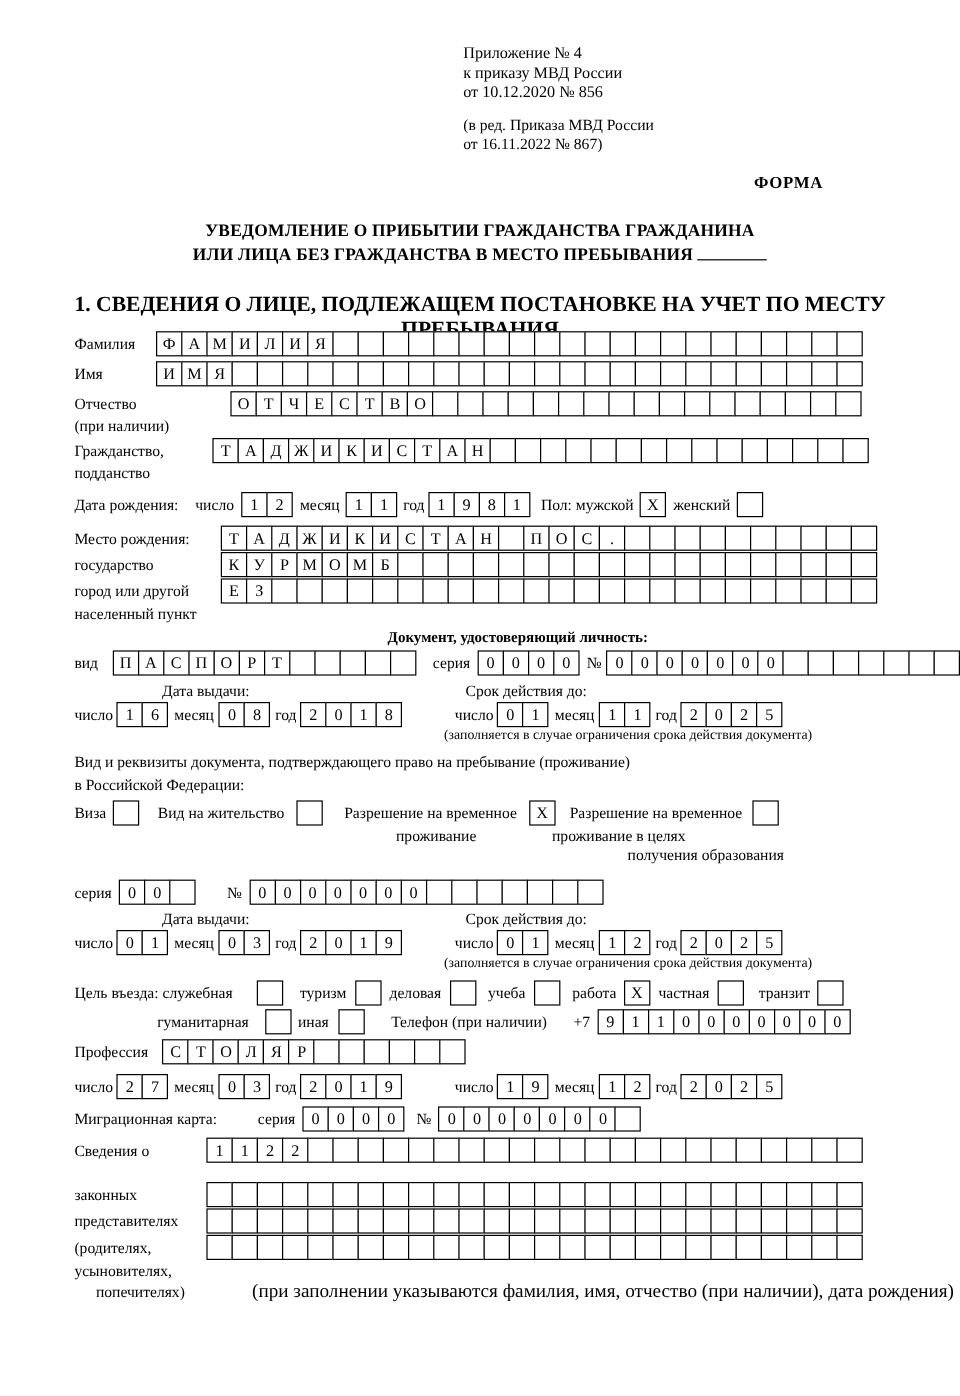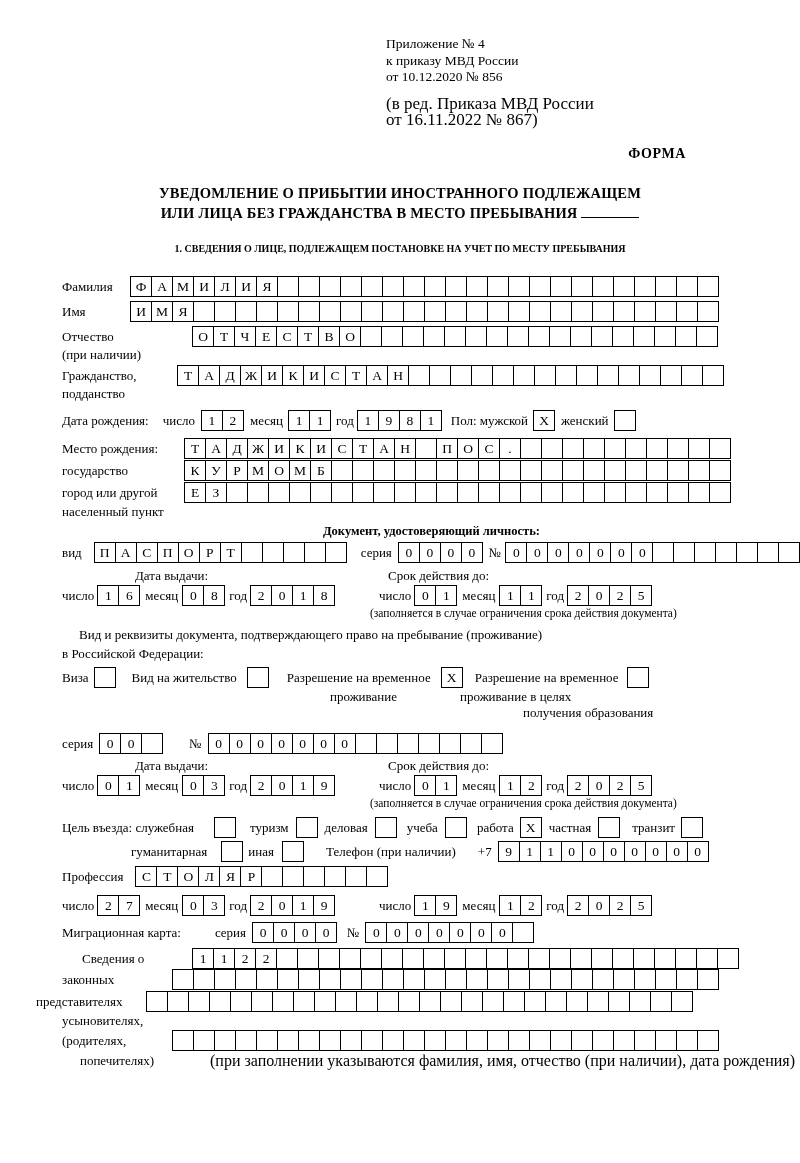--- a/index.html
+++ b/index.html
@@ -26,21 +26,21 @@
   
   .header-block {
     position: absolute;
     top: 36px;
     right: 38px;
     width: 300px;
     font-size: 13.5px;
     line-height: 16.5px;
     text-align: left;
   }
-  .header-block .grp2 { margin-top: 10px; font-size: 17px; line-height: 16px;}
+  .header-block .grp2 { margin-top: 10px; font-size: 13px; line-height: 16px;}
   .forma {
     position: absolute;
     top: 146px;
     right: 38px;
     font-weight: bold;
     font-size: 14px;
     letter-spacing: 0.6px;
   }
 
   .title {
@@ -56,21 +56,21 @@
   }
   .title .ul { border-bottom: 1px solid #000; display:inline-block; width: 58px; }
 
   .section1 {
     position: absolute;
     top: 243px;
     left: 0;
     width: 800px;
     text-align: center;
     font-weight: bold;
-    font-size: 10px;
+    font-size: 18px;
   }
 
   
   .form {
     position: absolute;
     top: 276px;
     left: 0;
     width: 800px;
     font-size: 13px;
   }
@@ -121,21 +121,21 @@
     <div>от 10.12.2020 № 856</div>
     <div class="grp2">
       <div>(в ред. Приказа МВД России</div>
       <div>от 16.11.2022 № 867)</div>
     </div>
   </div>
 
   <div class="forma">ФОРМА</div>
 
   <div class="title">
-    <div>УВЕДОМЛЕНИЕ О ПРИБЫТИИ ИНОСТРАННОГО ПОДЛЕЖАЩЕМ</div>
+    <div>УВЕДОМЛЕНИЕ О ПРИБЫТИИ ГРАЖДАНСТВА ГРАЖДАНИНА</div>
     <div><span>ИЛИ ЛИЦА БЕЗ ГРАЖДАНСТВА В МЕСТО ПРЕБЫВАНИЯ</span> <span class="ul"></span></div>
   </div>
 
   <div class="section1">1. СВЕДЕНИЯ О ЛИЦЕ, ПОДЛЕЖАЩЕМ ПОСТАНОВКЕ НА УЧЕТ ПО МЕСТУ ПРЕБЫВАНИЯ</div>
 
   <div class="form">
 
     <div class="row" style="margin-bottom:4px;">
       <span class="lbl" style="width:68px;display:inline-block;margin-left:62px;">Фамилия</span>
       <span class="cells" id="cells-surname">
@@ -480,21 +480,21 @@
           <span class="cell">0</span>
           <span class="cell">2</span>
           <span class="cell">5</span>
         </span>
     </div>
 
     <div class="row italic-note" style="margin-bottom:8px;">
       <span style="margin-left:370px;">(заполняется в случае ограничения срока действия документа)</span>
     </div>
 
-    <div class="row" style="margin-bottom:3px;padding-left:17px;">
+    <div class="row" style="margin-bottom:3px;">
       <span style="margin-left:62px;">Вид и реквизиты документа, подтверждающего право на пребывание (проживание)</span>
     </div>
     <div class="row" style="margin-bottom:5px;">
       <span style="margin-left:62px;">в Российской Федерации:</span>
     </div>
 
     <div class="row" style="margin-bottom:1px;">
       <span class="lbl" style="margin-left:62px;">Виза</span>
       <span class="box" id="box-visa" style="margin-left:5px;"></span>
       <span class="lbl" style="margin-left:16px;">Вид на жительство</span>
@@ -692,21 +692,21 @@
           <span class="cell">0</span>
           <span class="cell">0</span>
           <span class="cell">0</span>
           <span class="cell">0</span>
           <span class="cell">0</span>
           <span class="cell">0</span>
           <span class="cell"></span>
         </span>
     </div>
 
-    <div class="row" style="margin-bottom:0;padding-left:20px;">
+    <div class="row" style="margin-bottom:16px;">
       <span class="lbl" style="width:110px;display:inline-block;margin-left:62px;">Сведения о</span>
       <span class="cells" id="cells-legal-1">
           <span class="cell">1</span>
           <span class="cell">1</span>
           <span class="cell">2</span>
           <span class="cell">2</span>
           <span class="cell"></span>
           <span class="cell"></span>
           <span class="cell"></span>
           <span class="cell"></span>
@@ -755,21 +755,21 @@
           <span class="cell"></span>
           <span class="cell"></span>
           <span class="cell"></span>
           <span class="cell"></span>
           <span class="cell"></span>
           <span class="cell"></span>
           <span class="cell"></span>
         </span>
     </div>
     <div class="row" style="margin-bottom:1px;">
-      <span class="lbl" style="width:110px;display:inline-block;margin-left:36px;">представителях</span>
+      <span class="lbl" style="width:110px;display:inline-block;margin-left:62px;">представителях</span>
       <span class="cells" id="cells-legal-3">
           <span class="cell"></span>
           <span class="cell"></span>
           <span class="cell"></span>
           <span class="cell"></span>
           <span class="cell"></span>
           <span class="cell"></span>
           <span class="cell"></span>
           <span class="cell"></span>
           <span class="cell"></span>
@@ -784,23 +784,20 @@
           <span class="cell"></span>
           <span class="cell"></span>
           <span class="cell"></span>
           <span class="cell"></span>
           <span class="cell"></span>
           <span class="cell"></span>
           <span class="cell"></span>
           <span class="cell"></span>
           <span class="cell"></span>
         </span>
-    </div>
-    <div class="row" style="margin-bottom:1px;">
-      <span class="lbl" style="margin-left:62px;">усыновителях,</span>
     </div>
     <div class="row" style="margin-bottom:1px;">
       <span class="lbl" style="width:110px;display:inline-block;margin-left:62px;">(родителях,</span>
       <span class="cells" id="cells-legal-4">
           <span class="cell"></span>
           <span class="cell"></span>
           <span class="cell"></span>
           <span class="cell"></span>
           <span class="cell"></span>
           <span class="cell"></span>
@@ -818,20 +815,23 @@
           <span class="cell"></span>
           <span class="cell"></span>
           <span class="cell"></span>
           <span class="cell"></span>
           <span class="cell"></span>
           <span class="cell"></span>
           <span class="cell"></span>
           <span class="cell"></span>
           <span class="cell"></span>
         </span>
+    </div>
+    <div class="row" style="margin-bottom:1px;">
+      <span class="lbl" style="margin-left:62px;">усыновителях,</span>
     </div>
     <div class="row" style="margin-bottom:2px;text-align:center;">
       <span class="lbl" style="width:110px;display:inline-block;margin-left:62px;">попечителях)</span>
       <span class="lbl small" style="margin-left:38px;">(при заполнении указываются фамилия, имя, отчество (при наличии), дата рождения)</span>
     </div>
 
   </div>
 </div>
 
 </body></html>

